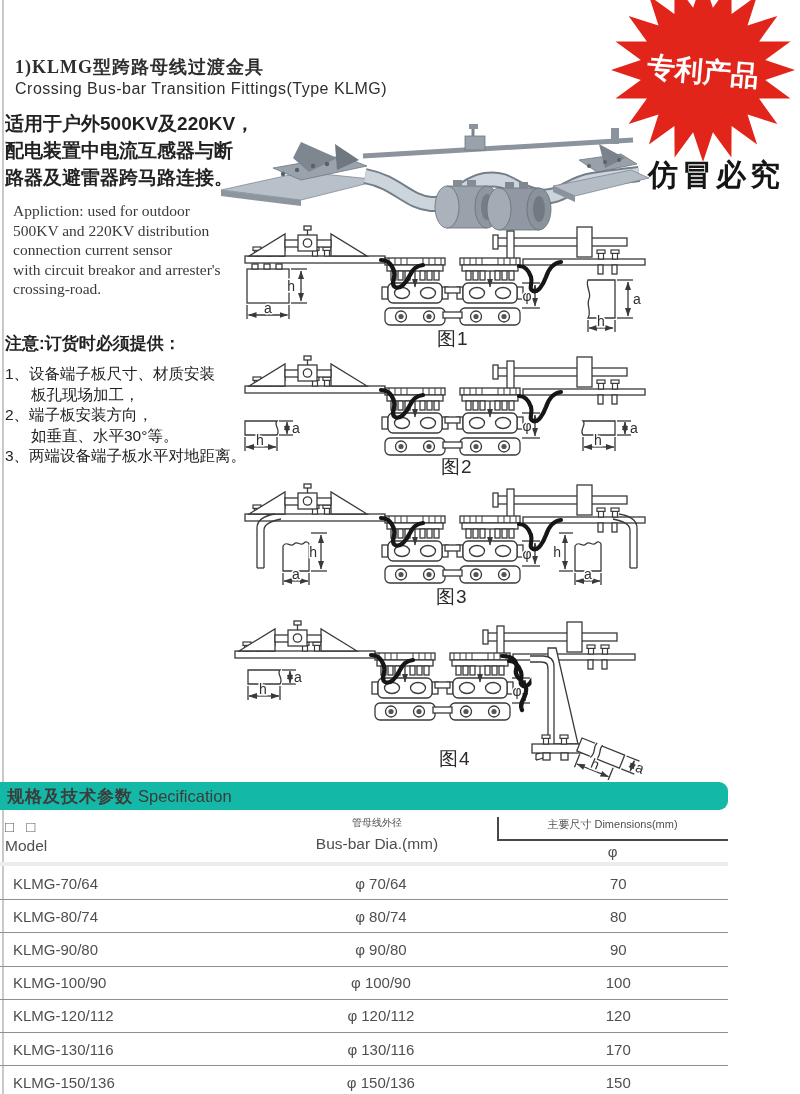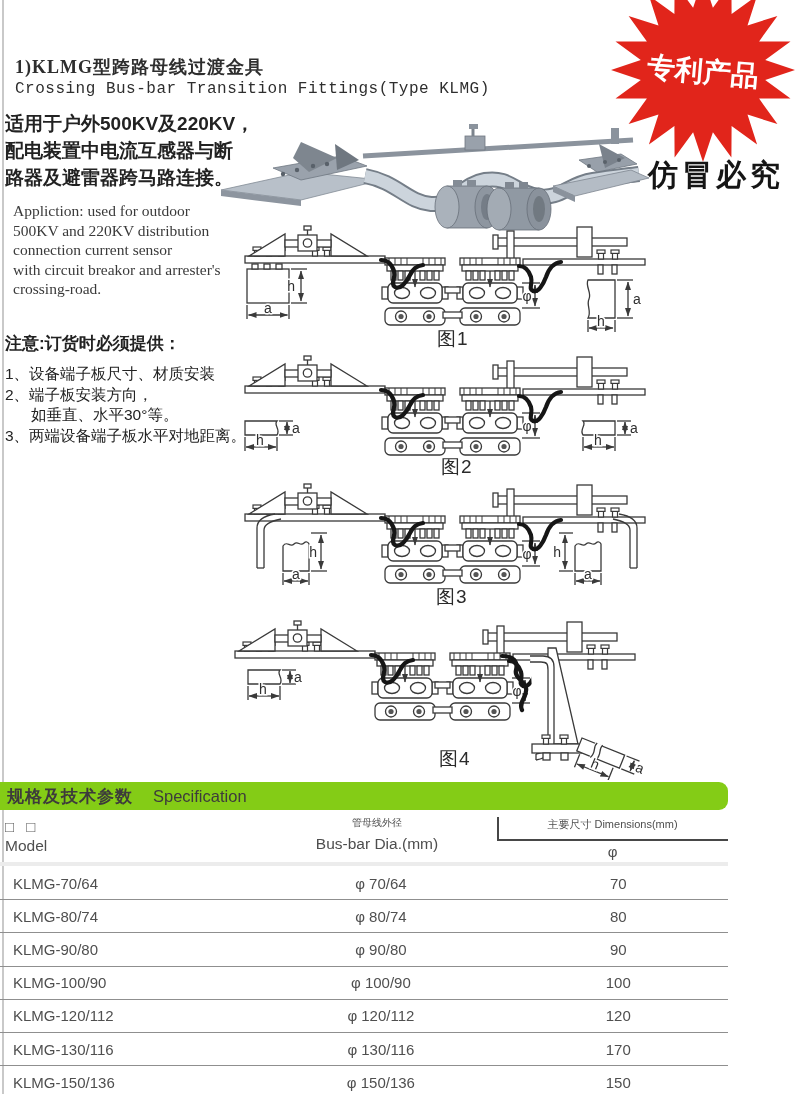--- a/index.html
+++ b/index.html
@@ -4,40 +4,40 @@
 <style>
   html,body{margin:0;padding:0;background:#e8e8e8;}
   #page{position:relative;width:800px;height:1094px;background:#ffffff;overflow:hidden;
         font-family:"Liberation Sans","DejaVu Sans",sans-serif;color:#3b3b3b;}
   .abs{position:absolute;}
   #left-edge{left:2px;top:0;width:2px;height:1094px;background:#c9c9c9;}
   
   #title-cn{left:15px;top:55px;font-size:18px;font-weight:600;color:#2e2e2e;
             font-family:"Liberation Serif","DejaVu Serif",serif;letter-spacing:1px;}
   #title-en{left:15px;top:80px;font-size:16px;color:#2e2e2e;
-            font-family:Liberation Mono, monospace;letter-spacing:.5px;}
+            font-family:Liberation Sans, sans-serif;letter-spacing:.5px;}
   #intro-cn{left:5px;top:110px;font-size:19px;font-weight:bold;color:#222;line-height:27px;}
   #intro-en{left:13px;top:201px;font-size:15.5px;color:#3a3a3a;line-height:19.5px;
             font-family:"Liberation Serif","DejaVu Serif",serif;}
   #notice-title{left:5px;top:332px;font-size:17px;font-weight:bold;color:#222;}
   #notice-list{left:5px;top:364px;font-size:15.5px;color:#222;line-height:20.5px;width:280px;}
   #notice-list .indent{padding-left:26px;}
   
   #star-svg{left:608px;top:0;}
   #anti-counterfeit{left:648px;top:155px;font-size:30px;font-weight:bold;color:#151515;letter-spacing:4px;}
   
   .figsvg{position:absolute;}
   .figcap{position:absolute;font-size:19px;color:#2b2b2b;font-weight:500;letter-spacing:1px;}
   svg text.dim{font-family:"Liberation Sans","DejaVu Sans",sans-serif;font-size:14px;fill:#2e2e2e;
                paint-order:stroke;stroke:#ffffff;stroke-width:3px;}
   
   #spec-banner{left:0;top:782px;width:728px;height:28px;border-radius:0 9px 9px 0;
                display:flex;align-items:center;}
   #spec-banner .cn{font-size:17px;font-weight:bold;color:#3d3b3b;margin-left:7px;letter-spacing:1px;}
-  #spec-banner .en{font-size:16.5px;color:#3d3b3b;margin-left:20px;}
+  #spec-banner .en{font-size:16.5px;color:#3d3b3b;margin-left:5px;}
   .hdr{position:absolute;color:#4e4e4e;}
   #hdr-model-cn{left:5px;top:818px;font-size:15px;letter-spacing:4px;color:#5a5a5a;}
   #hdr-model-en{left:5px;top:837px;font-size:15.5px;}
   #hdr-busbar-cn{left:248px;top:816px;width:258px;text-align:center;font-size:10px;}
   #hdr-busbar-en{left:248px;top:835px;width:258px;text-align:center;font-size:15.5px;}
   #hdr-dims{left:497px;top:817px;width:231px;text-align:center;font-size:11px;}
   #hdr-dims-line{left:497px;top:839px;width:231px;height:2px;background:#474747;}
   #hdr-dims-tick{left:497px;top:817px;width:2px;height:24px;background:#474747;}
   #hdr-phi{left:497px;top:843px;width:231px;text-align:center;font-size:15px;color:#4e4e4e;}
   #hdr-band{left:0;top:862px;width:728px;height:4px;background:#ececec;}
@@ -135,20 +135,21 @@
   <div id="intro-en" class="abs">
     <div>Appliction: used for outdoor</div>
     <div>500KV and 220KV distribution</div>
     <div>connection current sensor</div>
     <div>with circuit breakor and arrester's</div>
     <div>crossing-road.</div>
   </div>
   <div id="notice-title" class="abs">注意:订货时必须提供：</div>
   <div id="notice-list" class="abs">
     <div>1、设备端子板尺寸、材质安装</div>
+    <div class="indent">板孔现场加工，</div>
     <div>2、端子板安装方向，</div>
     <div class="indent">如垂直、水平30°等。</div>
     <div>3、两端设备端子板水平对地距离。</div>
   </div>
 
   <svg id="star-svg" class="abs" width="190" height="168" viewBox="0 0 190 168">
     <polygon id="star-poly" points="95.0,-22.0 104.9,7.8 123.4,-17.5 123.6,13.9 149.1,-4.4 139.5,25.5 169.4,15.9 151.1,41.4 182.5,41.6 157.2,60.1 187.0,70.0 157.2,79.9 182.5,98.4 151.1,98.6 169.4,124.1 139.5,114.5 149.1,144.4 123.6,126.1 123.4,157.5 104.9,132.2 95.0,162.0 85.1,132.2 66.6,157.5 66.4,126.1 40.9,144.4 50.5,114.5 20.6,124.1 38.9,98.6 7.5,98.4 32.8,79.9 3.0,70.0 32.8,60.1 7.5,41.6 38.9,41.4 20.6,15.9 50.5,25.5 40.9,-4.4 66.4,13.9 66.6,-17.5 85.1,7.8" fill="#e1251b"></polygon>
     <text x="95" y="81" text-anchor="middle" font-size="28" font-weight="bold" fill="#ffffff" transform="rotate(5 95 72)">专利产品</text>
   </svg>
   <div id="anti-counterfeit" class="abs">仿冒必究</div>
@@ -314,21 +315,21 @@
         <text class="dim" x="61" y="11" text-anchor="start">a</text>
         <text class="dim" x="22" y="24" text-anchor="middle">h</text>
       </g>
     </g>
     <text class="dim" x="64" y="70" text-anchor="start">a</text>
     <text class="dim" x="33" y="82" text-anchor="middle">h</text>
     <text class="dim" x="287" y="84" text-anchor="middle">φ</text>
   </svg>
   <div class="figcap" style="left:439px;top:746px">图4</div>
 
-  <div id="spec-banner" class="abs" style="background: #84cc16;">
+  <div id="spec-banner" class="abs" style="background: #14b8a6;">
     <span class="cn">规格及技术参数</span>
     <span class="en">Specification</span>
   </div>
 
   <div id="hdr-model-cn" class="hdr">□ □</div>
   <div id="hdr-model-en" class="hdr">Model</div>
   <div id="hdr-busbar-cn" class="hdr">管母线外径</div>
   <div id="hdr-busbar-en" class="hdr">Bus-bar Dia.(mm)</div>
   <div id="hdr-dims" class="hdr">主要尺寸  Dimensions(mm)</div>
   <div id="hdr-dims-line" class="abs"></div>

